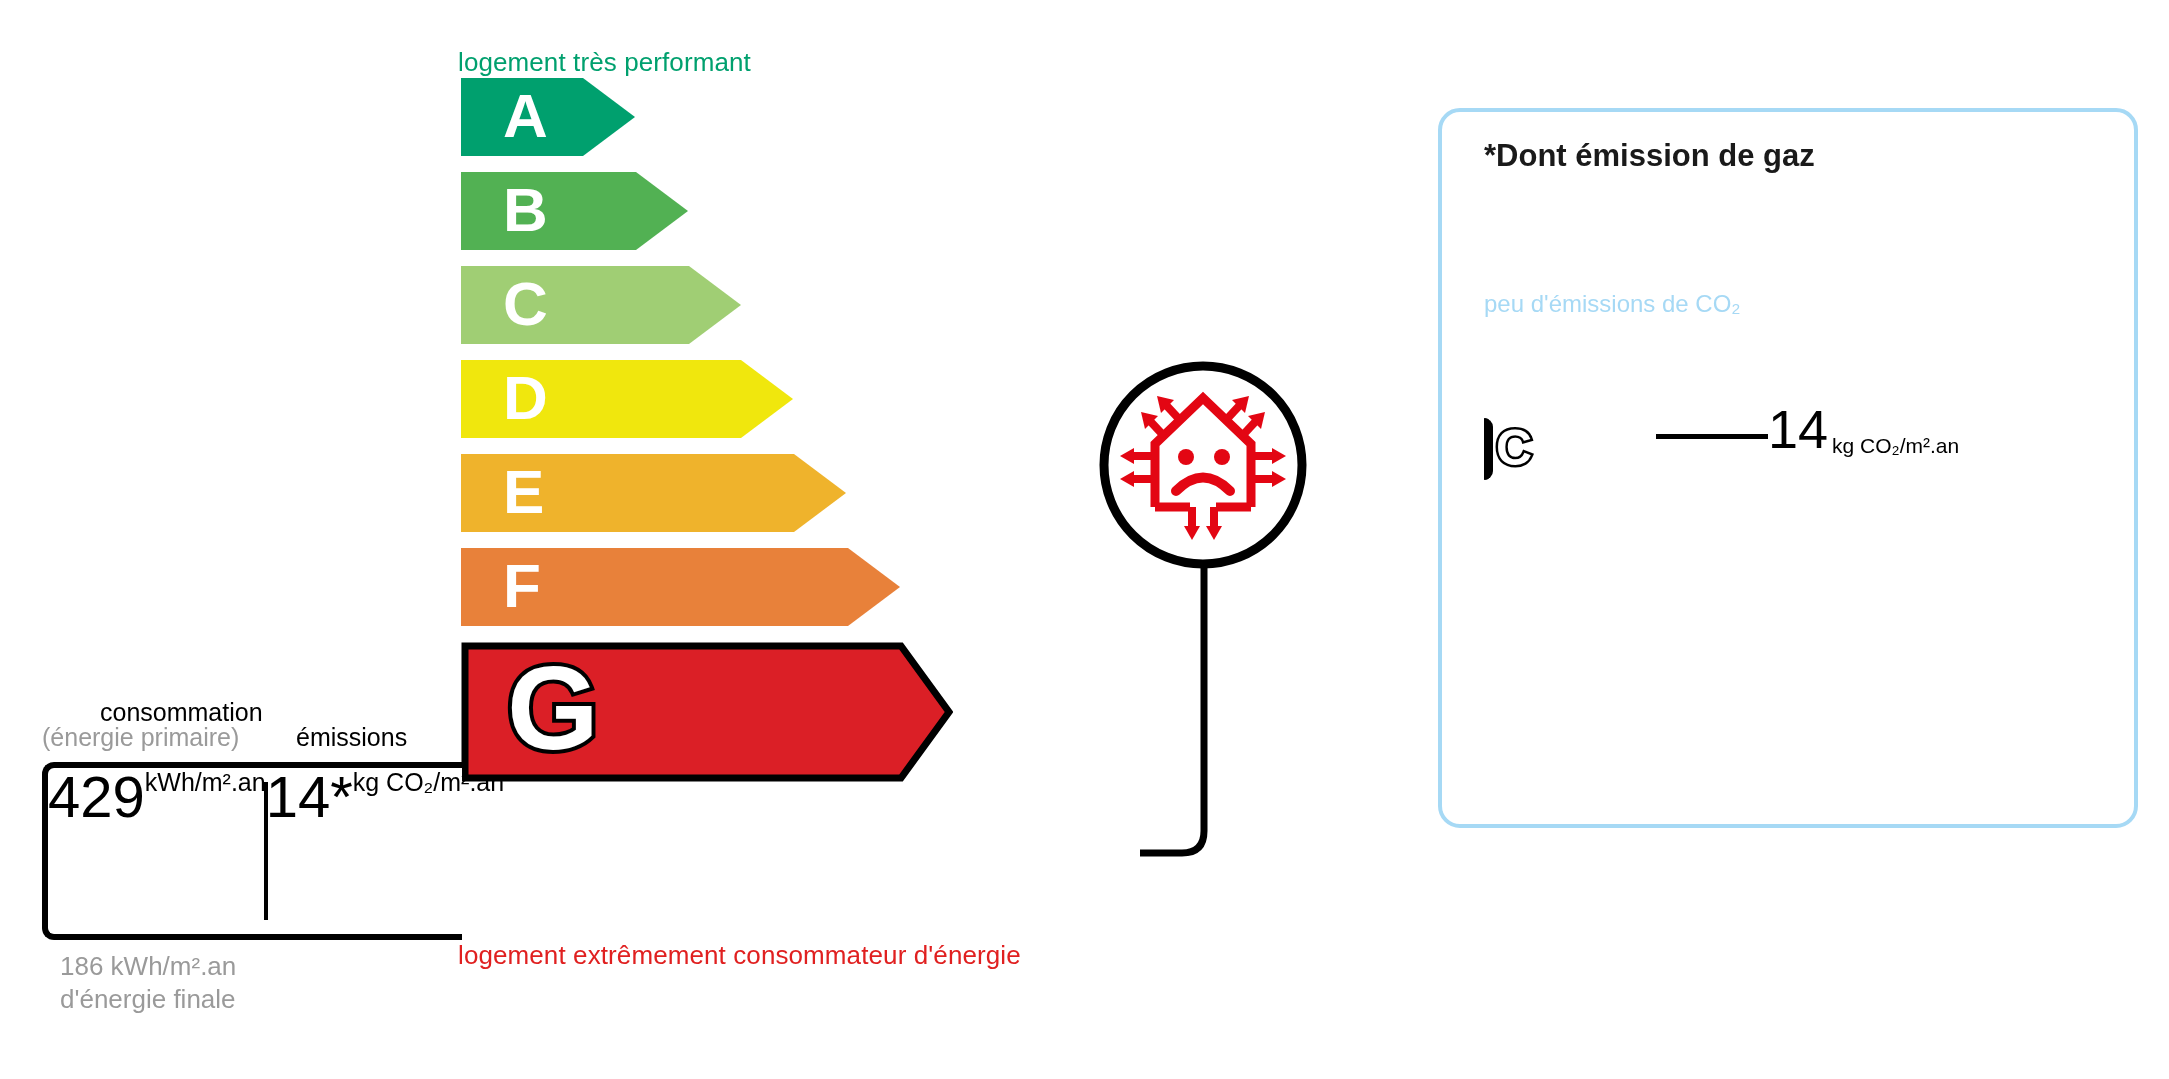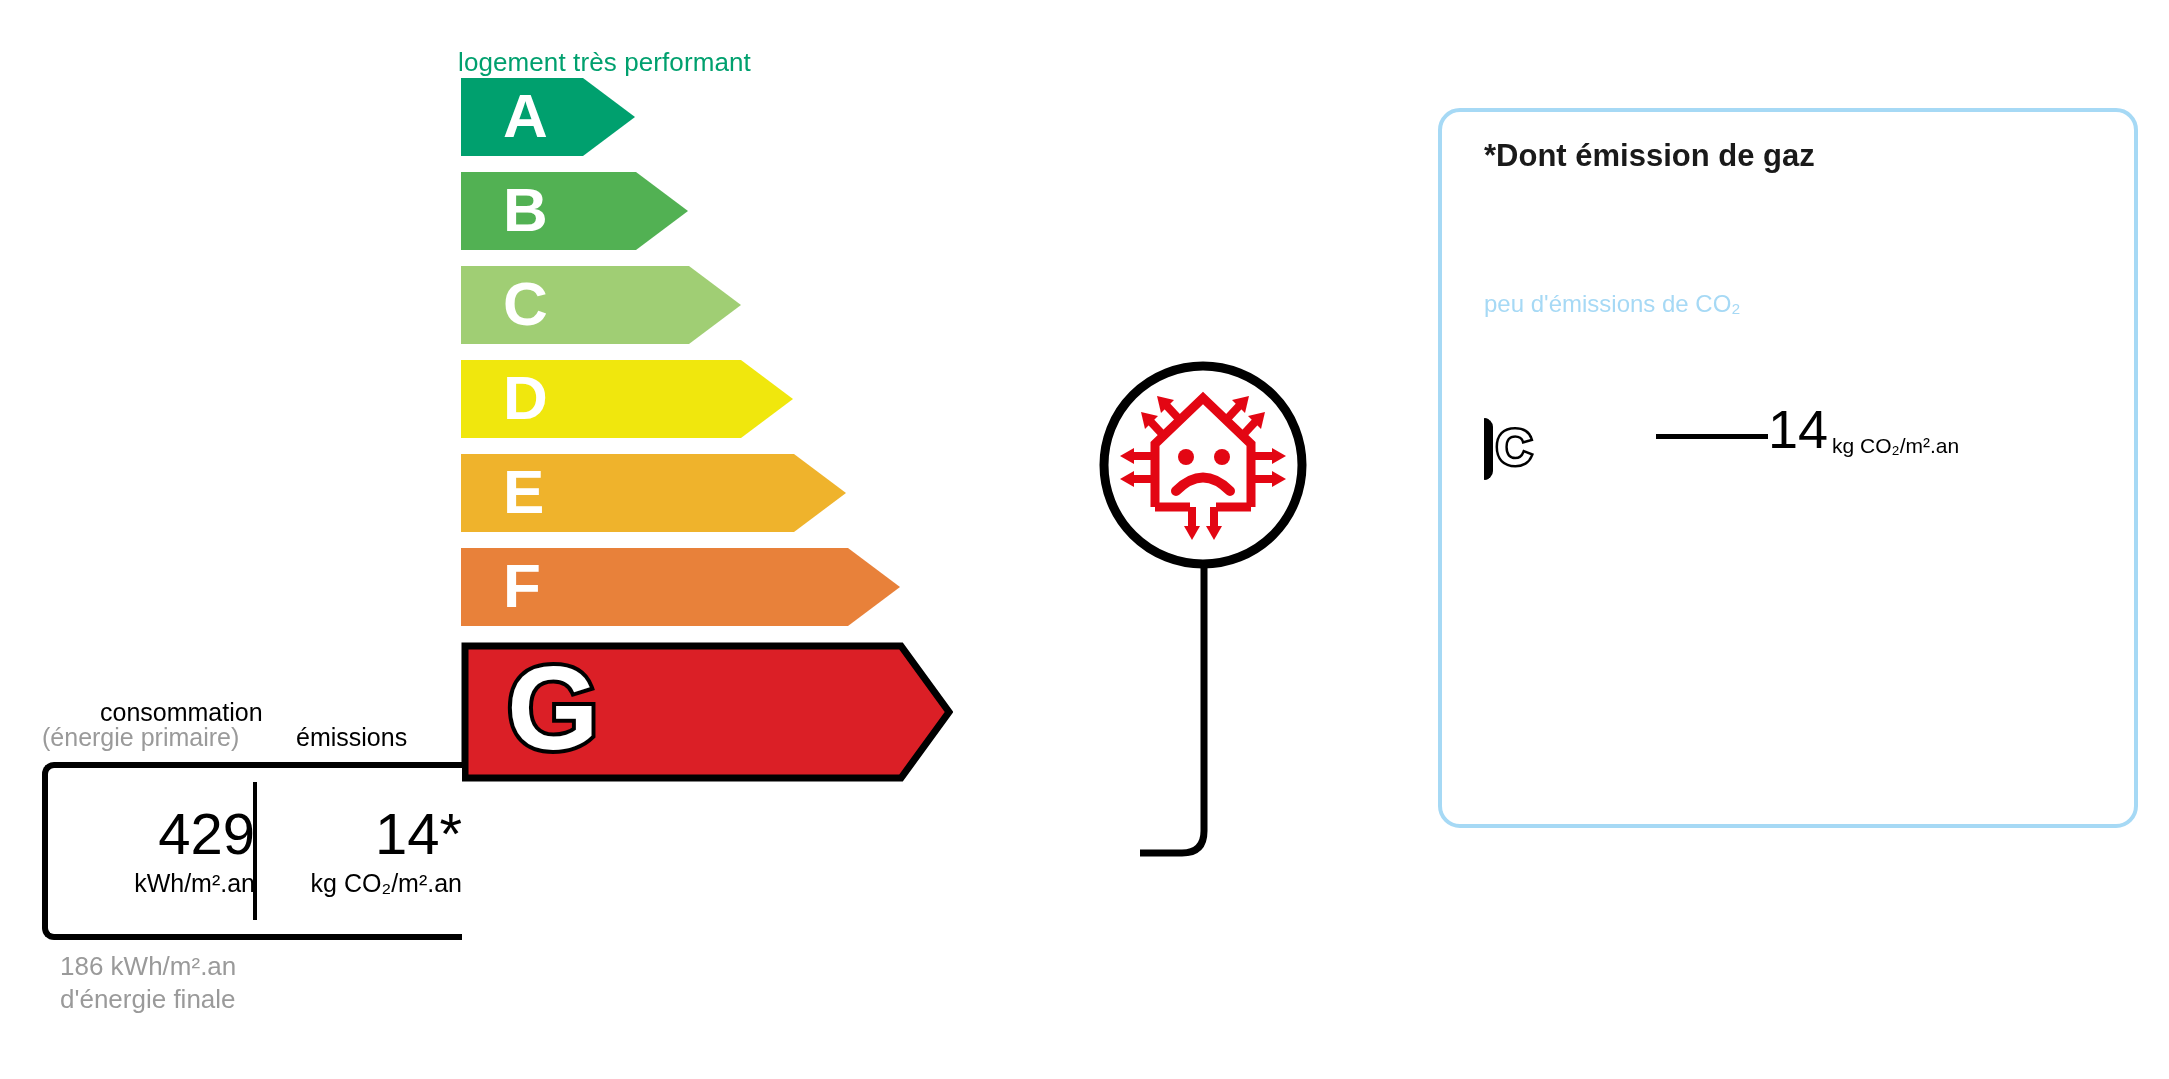--- a/index.html
+++ b/index.html
@@ -68,24 +68,23 @@
     border-radius: 12px 0 0 12px;
     background: #ffffff;
     box-sizing: border-box;
     display: flex;
     z-index: 6;
   }
   .cons-cell {
     flex: 1;
     position: relative;
     display: flex;
-    flex-direction: column;
-    align-items: flex-end;
+    flex-direction: row;
+    align-items: flex-start;
     justify-content: center;
-    padding-left: 27px;
   }
   .cons-cell + .cons-cell::before {
     content: "";
     position: absolute;
     left: -2px;
     top: 14px;
     bottom: 14px;
     width: 4px;
     background: #000;
   }
@@ -269,20 +268,21 @@
         <span class="bar-letter">F</span>
       </div>
       <div class="bar-row" style="top: 642px; width: 492px; height: 140px;">
         <svg viewBox="0 0 492 140" class="bar-shape" width="492" height="140">
           <path d="M 4 4 L 440 4 L 488 70 L 440 136 L 4 136 Z" fill="#DB1F26" stroke="#000000" stroke-width="7"></path>
           <text x="46" y="107" font-family="&quot;Liberation Sans&quot;, sans-serif" font-size="118" font-weight="bold" fill="#ffffff" stroke="#000000" stroke-width="8" paint-order="stroke fill">G</text>
         </svg>
       </div>
     </div>
 
+  <div class="bottom-caption">logement extrêmement consommateur d'énergie</div>
 </div>
 
 <div class="cons-head" style="left:72px; top:698px;margin-left:28px;">consommation</div>
 <div class="cons-head muted" style="left:42px; top:723px;">(énergie primaire)</div>
 <div class="cons-head" style="left:296px; top:723px;">émissions</div>
 
 <div id="consumption-box">
   <div class="cons-cell">
     <div class="cons-value">429</div>
     <div class="cons-unit">kWh/m².an</div>

